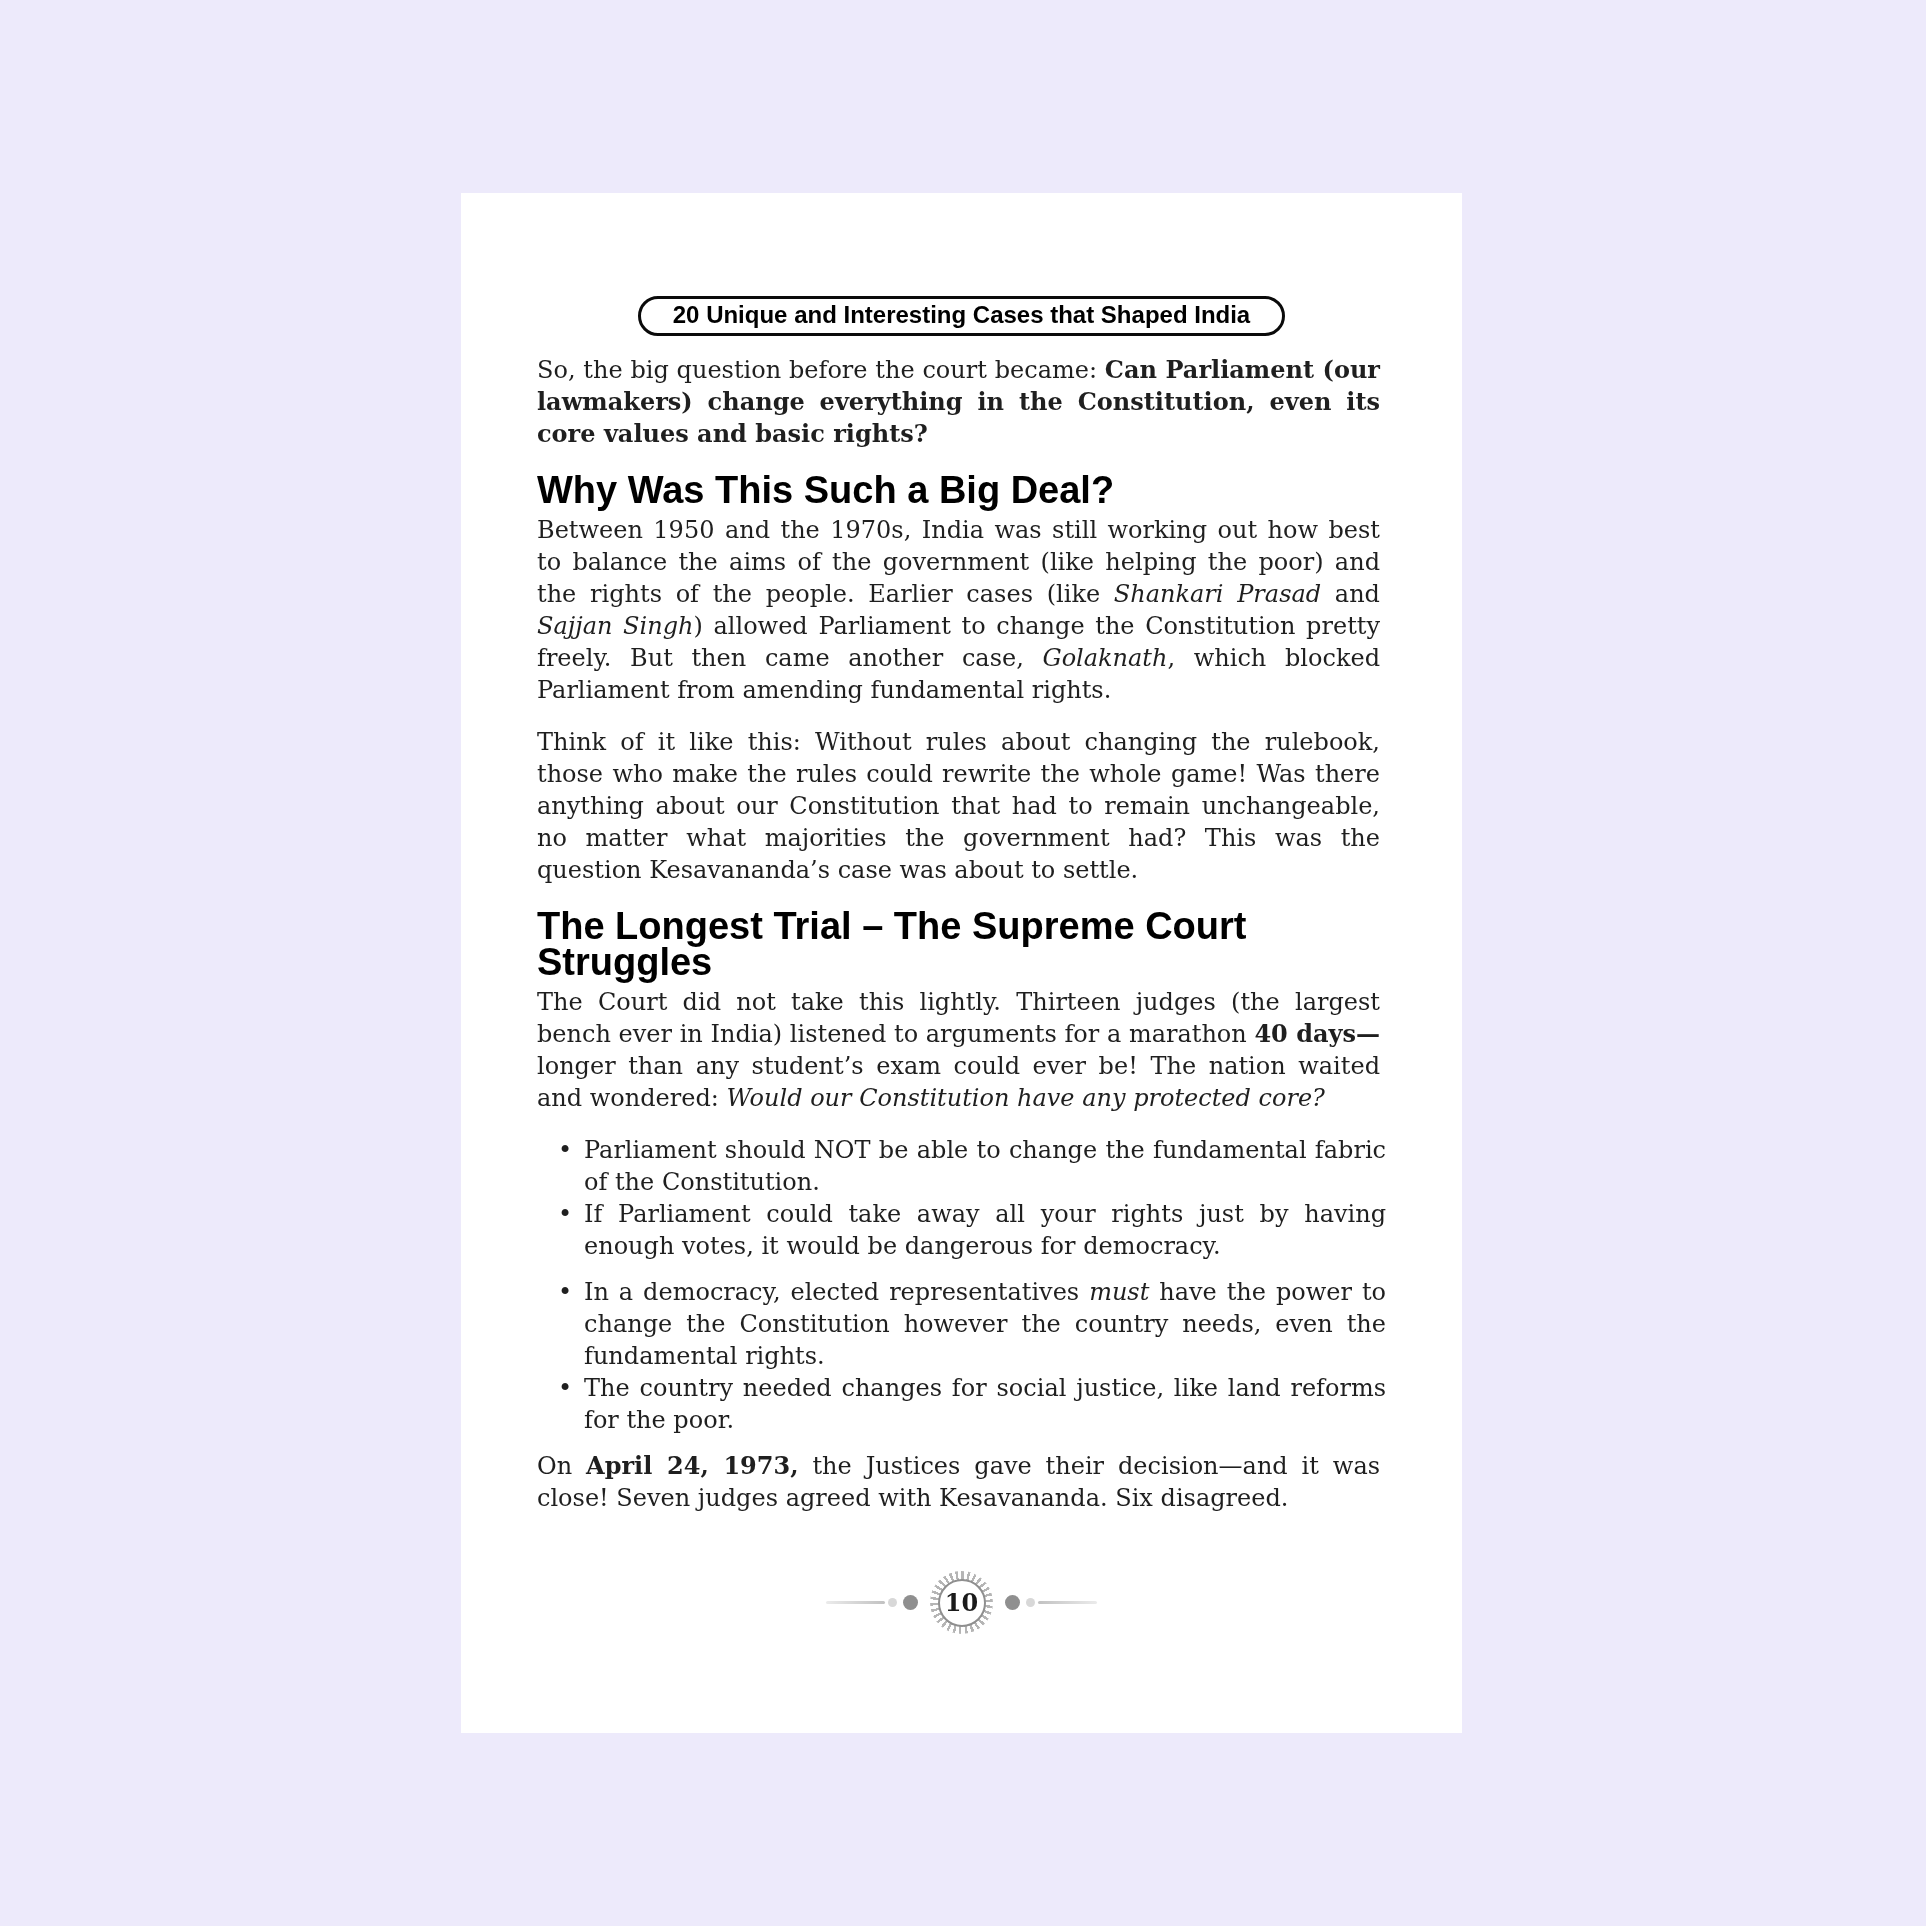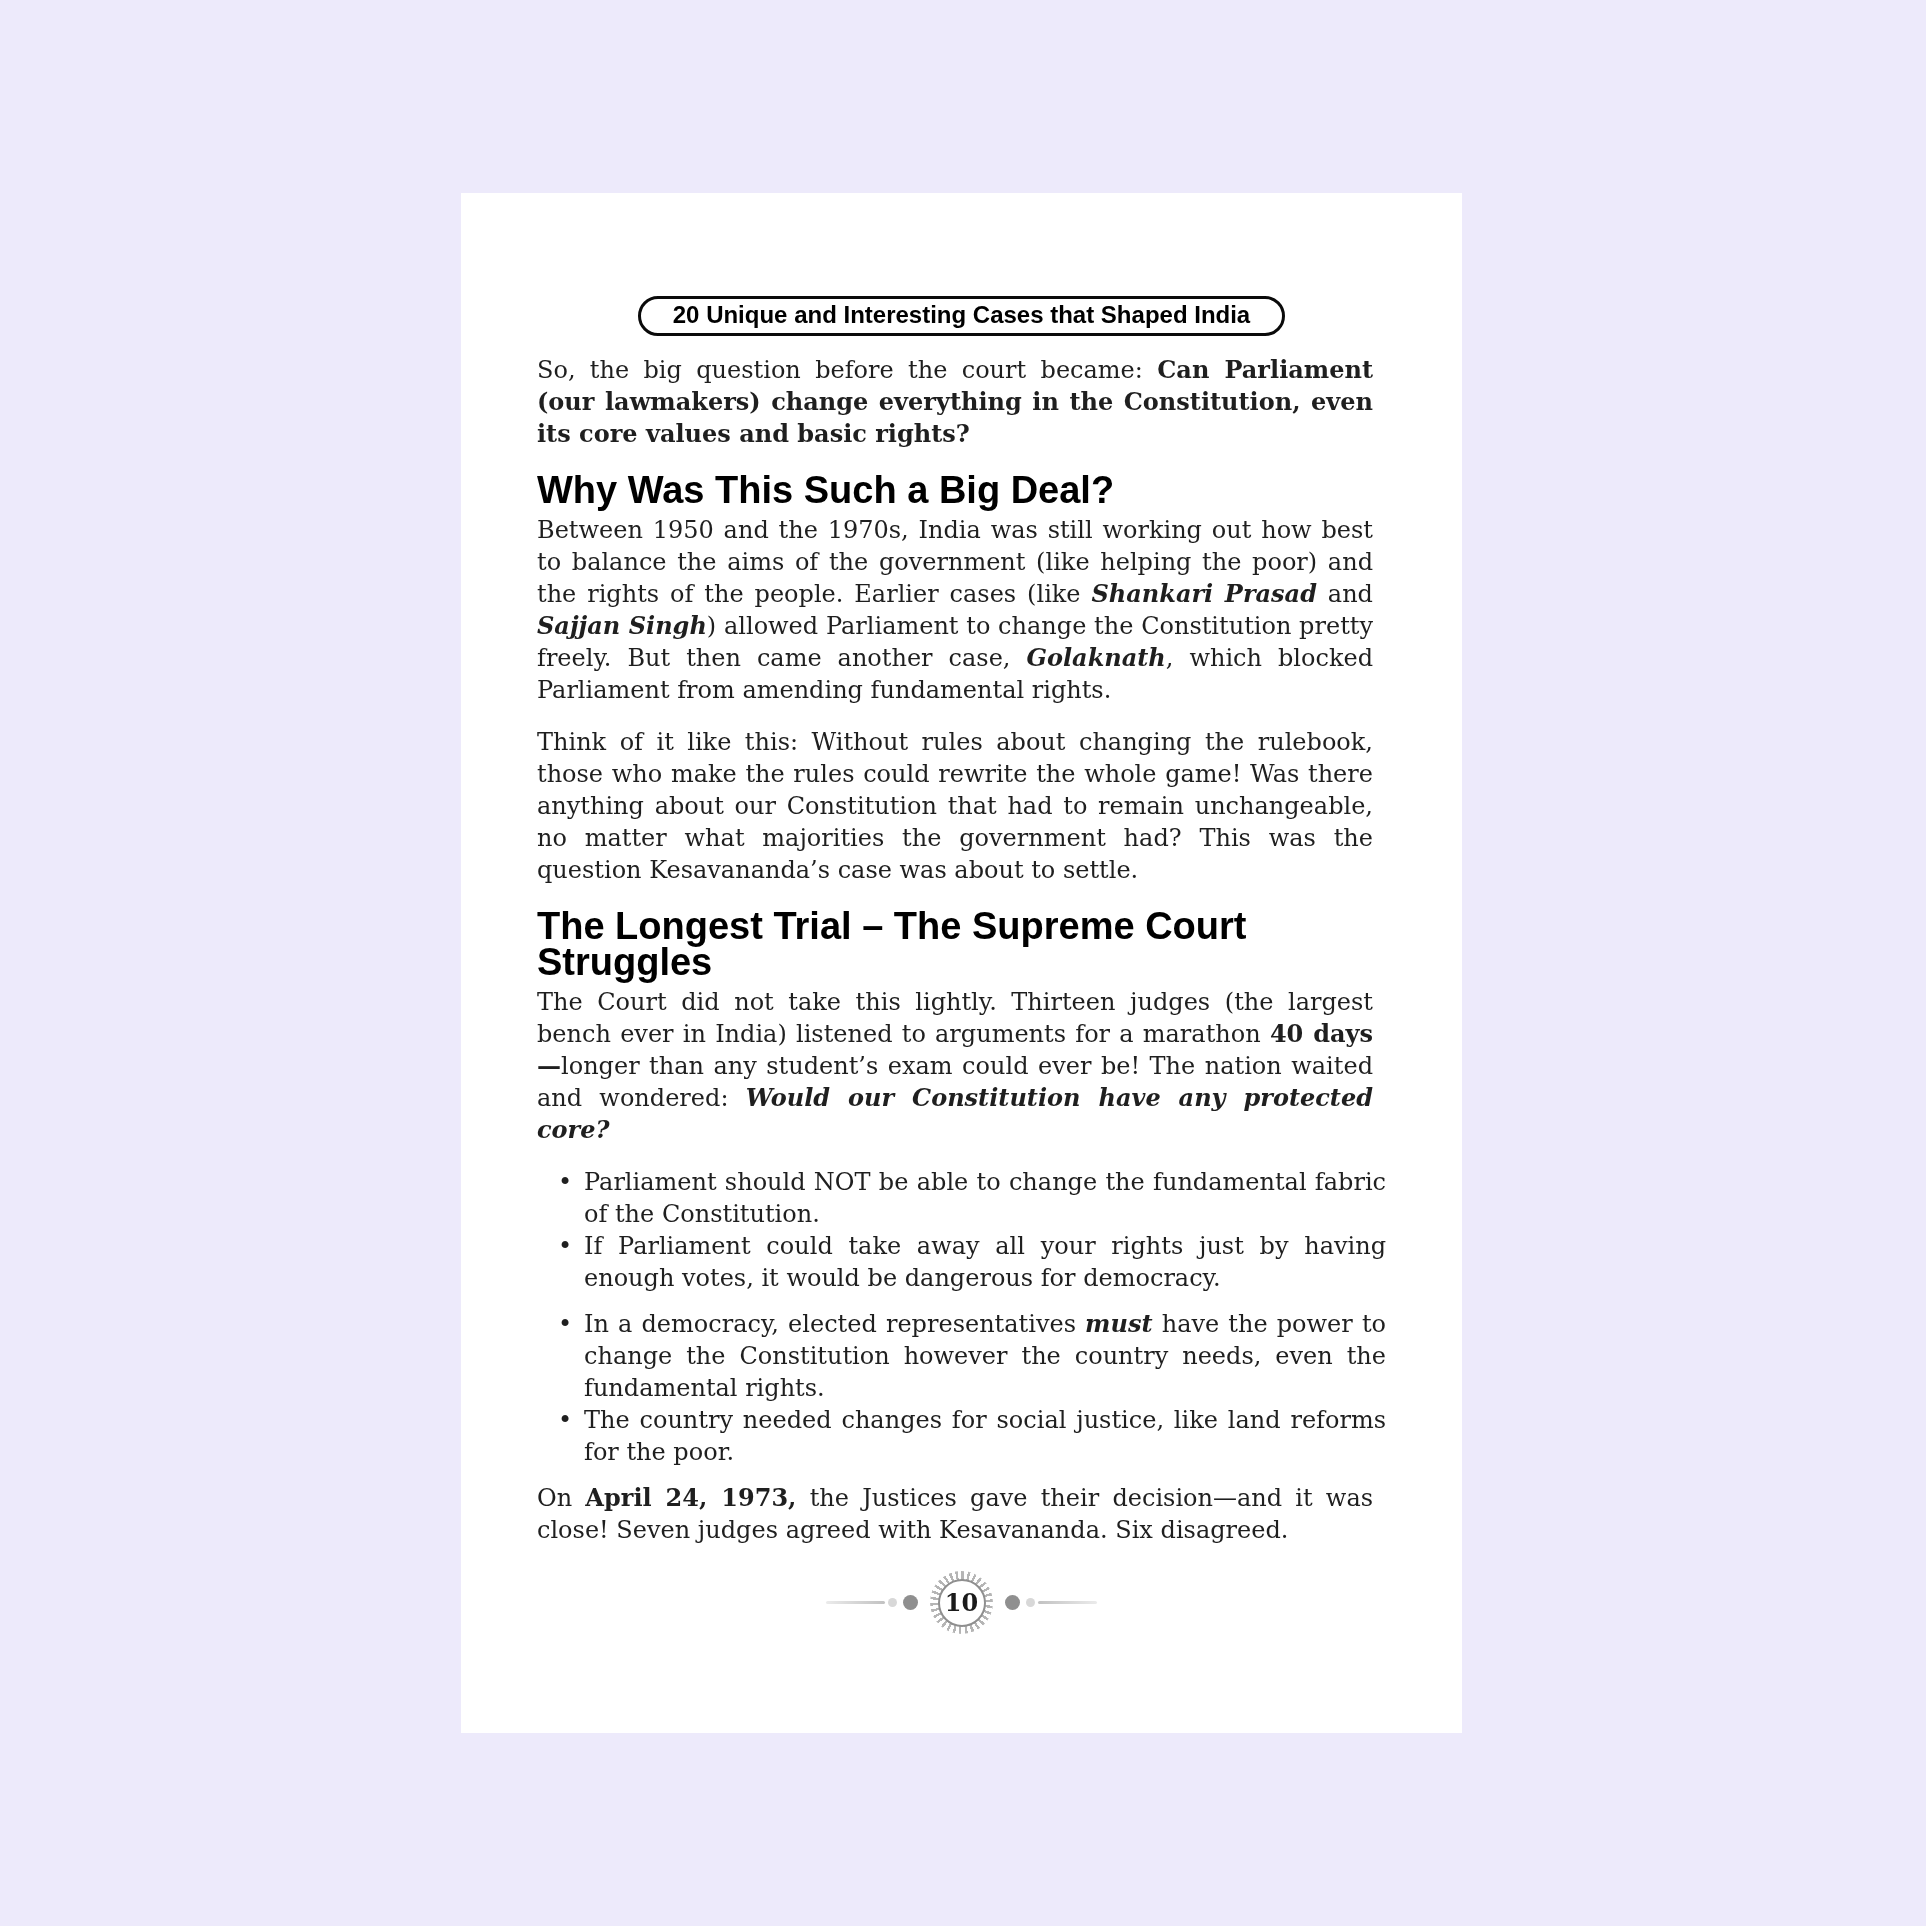--- a/index.html
+++ b/index.html
@@ -29,24 +29,24 @@
     border:3px solid #0A0A0A;
     border-radius:20px;
     padding:2px 32px 4px;
     font-family:"Liberation Sans", sans-serif;
     font-weight:bold;
     font-size:24px;
     color:#000000;
     white-space:nowrap;
   }
   .page-body { margin-top:18px; color:#1F1F1F; font-size:24px; line-height:32px; }
-  .para { text-align:justify; margin:0 13px 20px 0; }
+  .para { text-align:justify; margin:0 6px 20px 0; }
   .para.tight { margin-bottom:0; }
   .b { font-weight:bold; }
-  .i { font-style:italic;font-weight:bold; }
+  .i { font-style:italic; }
   .heading {
     font-family:"Liberation Sans", sans-serif;
     font-weight:bold;
     font-size:38px;
     line-height:36px;
     color:#000000;
     margin:22px 0 6px 0;
   }
   ul.bullets { list-style:none; margin:0 0 14px 0; padding:0 0 0 47px; }
   ul.bullets li { position:relative; text-align:justify; }

